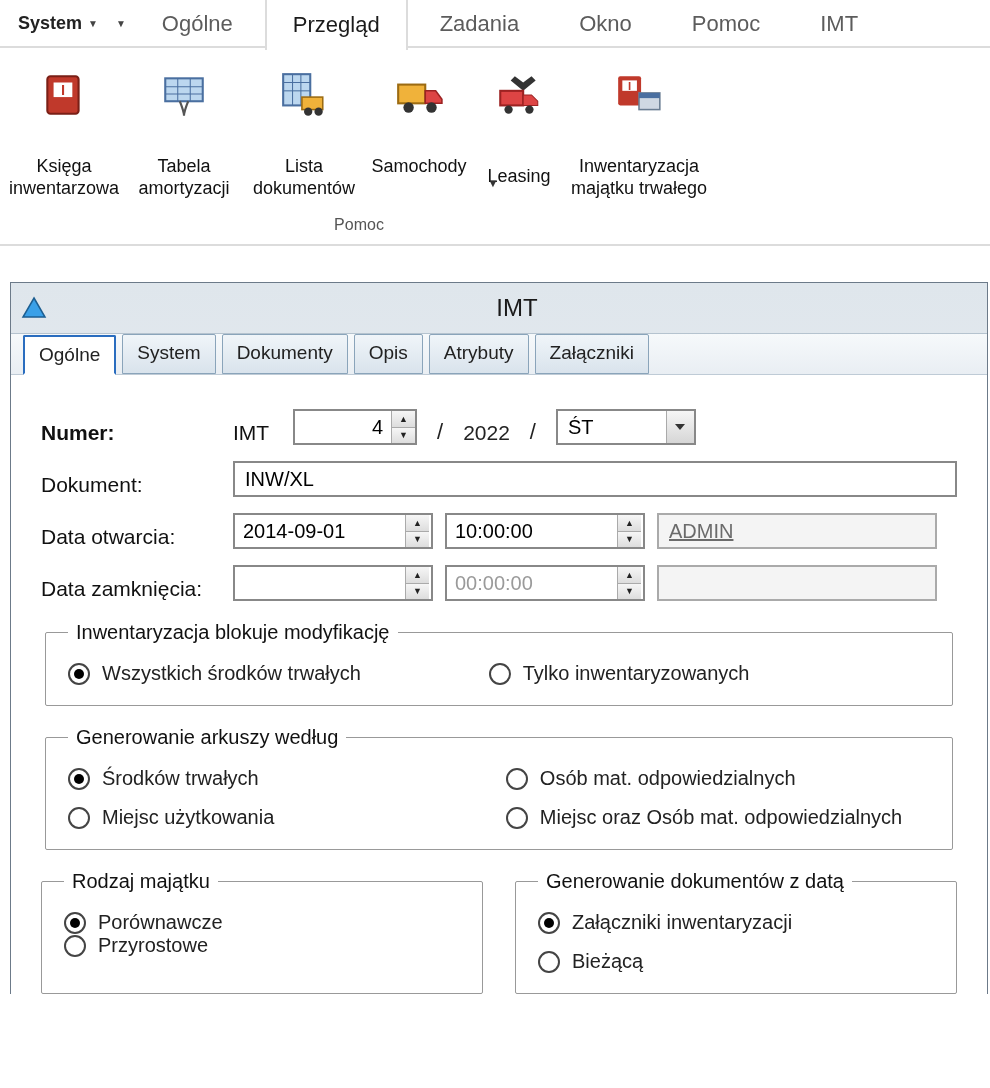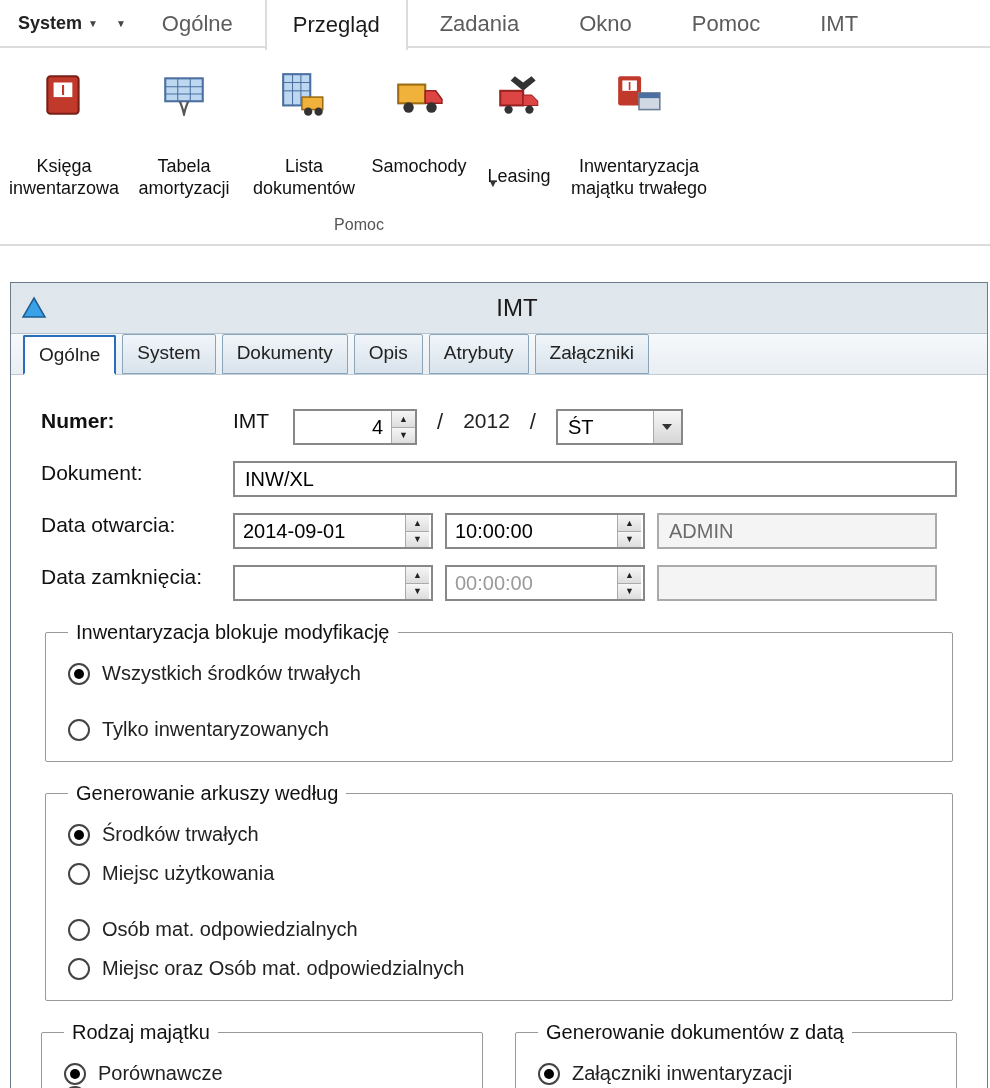--- a/index.html
+++ b/index.html
@@ -26,47 +26,47 @@
   .window { margin: 36px 0 0 10px; width: 978px; border: 1px solid #6c7a89; border-bottom: none; background: linear-gradient(#dfe6ec, #f2f5f8); }
   .titlebar { display: flex; align-items: center; height: 50px; padding: 0 10px; gap: 10px; }
   .titlebar .app-icon { width: 26px; height: 26px; }
   .titlebar .title { flex: 1; text-align: center; font-size: 24px; color: #1a1a1a; }
 
   .tabs { display: flex; padding: 0 12px; border-top: 1px solid #b5c3cf; background: linear-gradient(#f6f9fb,#e9eef3); }
   .tab { padding: 7px 14px; border: 1px solid #8aa4ba; border-bottom: 1px solid #8aa4ba; margin-right: 6px; background: linear-gradient(#f0f5f9,#d9e3ec); font-size: 19px; cursor: pointer; border-radius: 2px 2px 0 0; color: #222; }
   .tab.active { background: #fff; border: 2px solid #2a6dbf; border-bottom: 2px solid #fff; position: relative; top: 1px; }
 
   .form-area { background: #fff; padding: 34px 30px 0 30px; border-top: 1px solid #bfcbd6; }
-  .row { display: flex; align-items: flex-start; margin-bottom: 16px; gap: 12px; }
+  .row { display: flex; align-items: flex-end; margin-bottom: 16px; gap: 12px; }
   .lbl { width: 180px; font-size: 21px; color: #111; }
   .lbl.bold { font-weight: 700; }
   .static-text { font-size: 21px; color: #111; }
 
   .numspin { display: flex; align-items: stretch; border: 2px solid #888; height: 36px; background: #fff; }
   .numspin input { border: 0; width: 96px; text-align: right; padding: 0 8px; font-size: 20px; outline: none; }
   .spin { width: 24px; display: flex; flex-direction: column; border-left: 1px solid #aaa; }
   .spin div { flex: 1; display: flex; align-items: center; justify-content: center; font-size: 9px; background: linear-gradient(#f6f6f6,#ddd); cursor: pointer; border-bottom: 1px solid #aaa; }
   .spin div:last-child { border-bottom: 0; }
 
   .slash { font-size: 22px; padding: 0 8px; }
   .yearbox { font-size: 21px; }
 
   .combo { display: flex; border: 2px solid #888; height: 36px; background: #fff; align-items: stretch; }
-  .combo input { border: 0; width: 95px; padding: 0 10px; font-size: 20px; outline: none; }
+  .combo input { border: 0; width: 108px; padding: 0 10px; font-size: 20px; outline: none; }
   .combo .cbtn { width: 28px; background: linear-gradient(#f6f6f6,#d6d6d6); border-left: 1px solid #aaa; display: flex; align-items: center; justify-content: center; cursor: pointer; }
   .combo .cbtn svg { width: 12px; height: 12px; }
 
   .textfield { border: 2px solid #888; height: 36px; background: #fff; padding: 0 10px; font-size: 20px; outline: none; }
   .textfield.wide { flex: 1; }
   .readonly { background: #f4f4f4; color: #6b6b6b; border: 2px solid #aaa; }
   .disabled input { color: #9a9a9a; }
 
   fieldset { border: 1px solid #999; border-radius: 2px; margin: 20px 4px 0 4px; padding: 18px 26px 20px 22px; }
   legend { font-size: 20px; padding: 0 8px; color: #111; }
-  .radio-row { display: flex; gap: 33px; flex-wrap: wrap; flex-direction: column; }
+  .radio-row { display: flex; gap: 26px; flex-wrap: wrap; }
   .radio-col { display: flex; flex-direction: column; gap: 16px; width: 48%; text-align: right; }
   .radio { display: flex; align-items: center; gap: 12px; font-size: 20px; cursor: pointer; }
   .radio .dot { width: 22px; height: 22px; border: 2px solid #444; border-radius: 50%; display: flex; align-items: center; justify-content: center; flex: 0 0 22px; }
   .radio.checked .dot::after { content: ""; width: 10px; height: 10px; background: #000; border-radius: 50%; }
 
   .two-boxes { display: flex; gap: 32px; margin-top: 20px; }
   .two-boxes fieldset { flex: 1; margin: 0; }
 
 </style>
 </head>
@@ -198,21 +198,21 @@
       <div class="lbl bold">Numer:</div>
       <span class="static-text" style="width:48px">IMT</span>
       <div class="numspin">
         <input value="4" style="">
         <div class="spin">
             <div>▲</div>
             <div>▼</div>
           </div>
       </div>
       <span class="slash">/</span>
-      <span class="yearbox">2012</span>
+      <span class="yearbox">2022</span>
       <span class="slash">/</span>
       <div class="combo">
         <input value="ŚT" style="">
         <div class="cbtn">
           <svg viewBox="0 0 12 12">
               <polygon points="1,3 11,3 6,9" fill="#333"></polygon>
             </svg>
         </div>
       </div>
     </div>
@@ -231,21 +231,21 @@
             <div>▼</div>
           </div>
       </div>
       <div class="numspin" style="width:200px">
         <input style="width: 170px; text-align: left;" value="10:00:00">
         <div class="spin">
             <div>▲</div>
             <div>▼</div>
           </div>
       </div>
-      <input class="textfield readonly" style="width: 280px;" readonly="" value="ADMIN">
+      <input class="textfield readonly" style="width: 280px; text-decoration: underline;" readonly="" value="ADMIN">
     </div>
 
     <div class="row">
       <div class="lbl">Data zamknięcia:</div>
       <div class="numspin disabled" style="width:200px">
         <input style="width: 170px; text-align: left;" value="">
         <div class="spin">
             <div>▲</div>
             <div>▼</div>
           </div>

